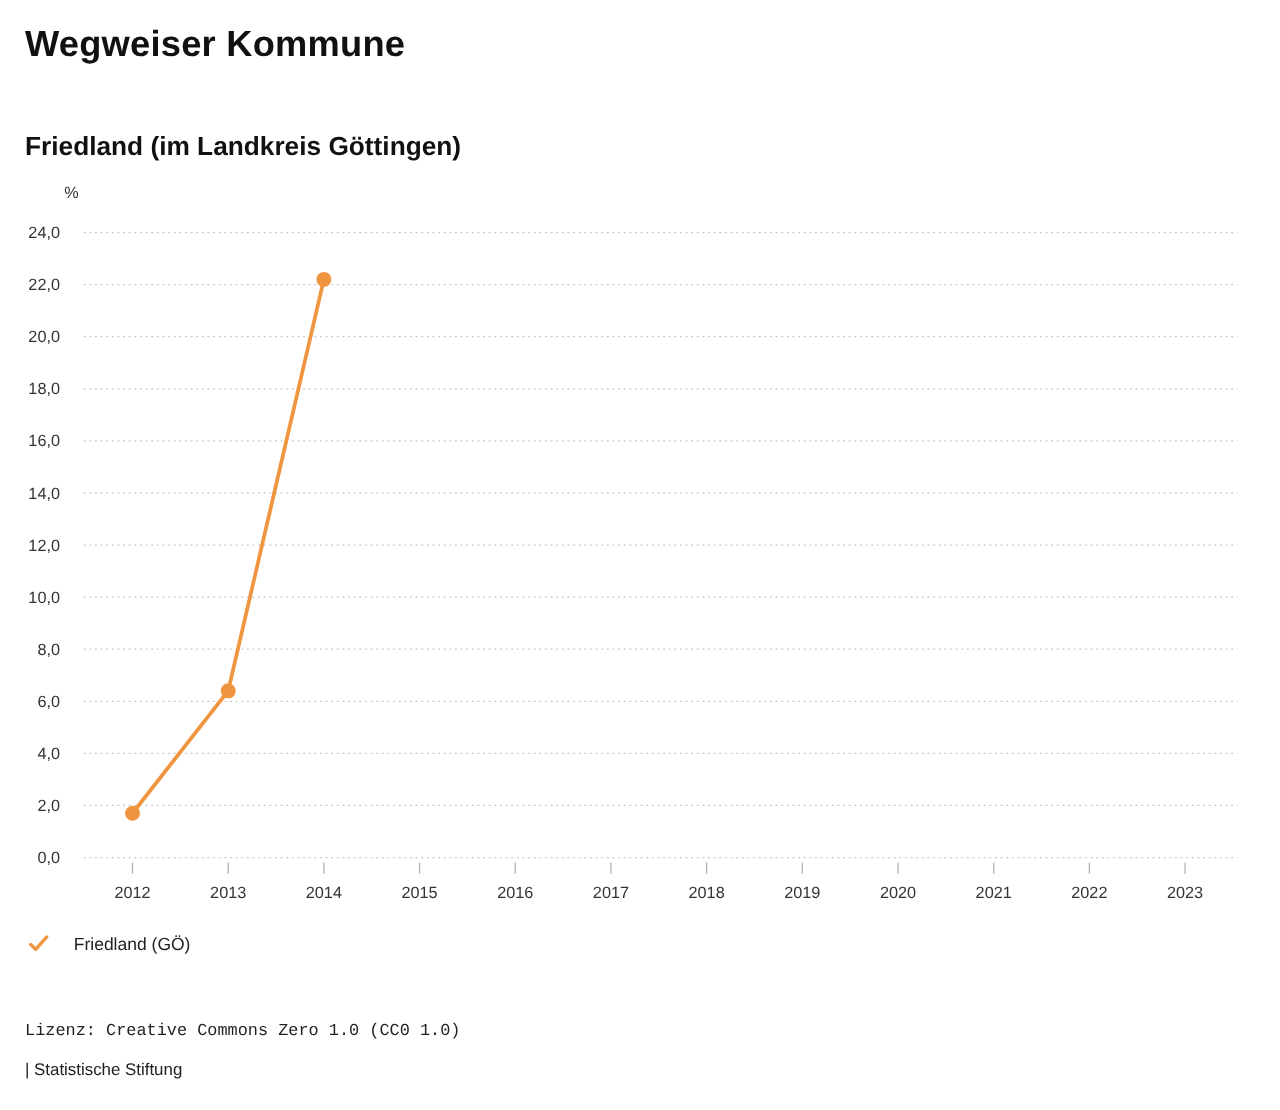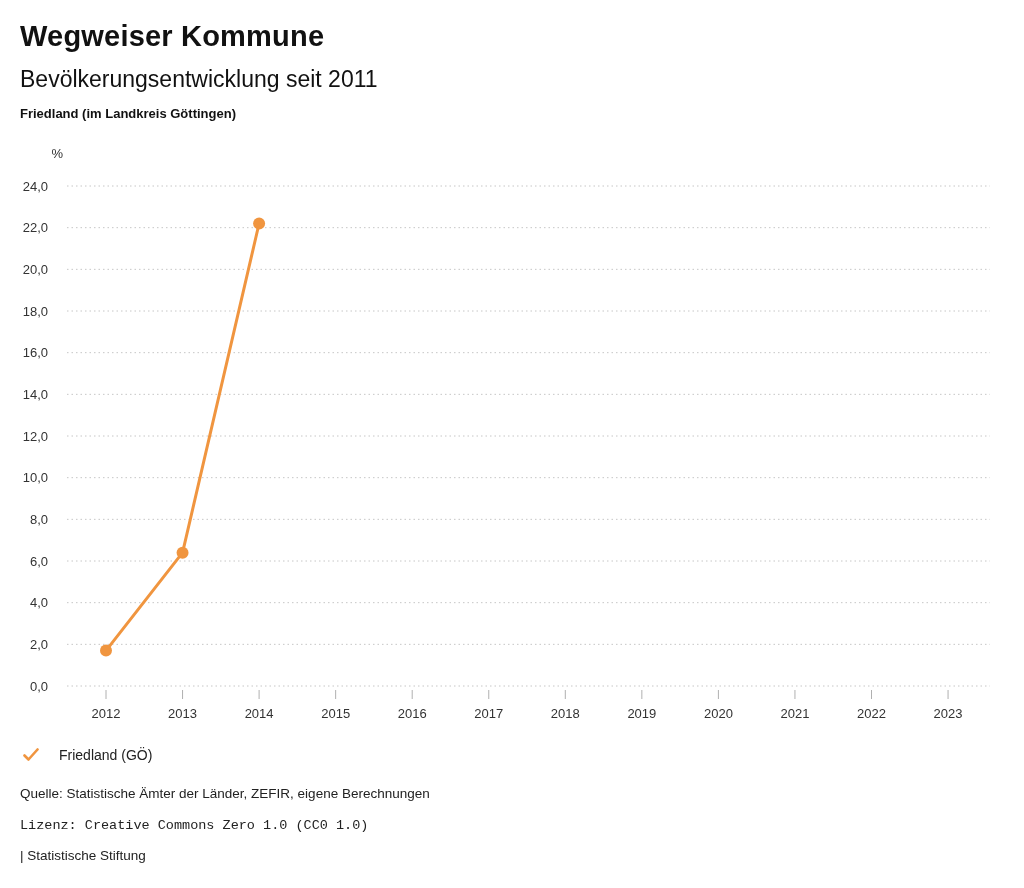--- a/index.html
+++ b/index.html
@@ -23,21 +23,21 @@
   .subtitle {
     position: absolute;
     left: 20px; top: 66px;
     font-size: 23px;
     font-weight: normal;
     color: #111111;
   }
   .region {
     position: absolute;
     left: 20px; top: 106px;
-    font-size: 13px;
+    font-size: 21px;
     font-weight: bold;
     color: #111111;
   }
   .chart-wrap {
     position: absolute;
     left: 0; top: 140px;
     width: 1024px; height: 600px;
   }
   .legend {
     position: absolute;
@@ -64,21 +64,20 @@
   svg text {
     font-family: "Liberation Sans", "DejaVu Sans", sans-serif;
   }
 </style>
 </head>
 <body>
 
 <div class="page">
 
   <div class="title">Wegweiser Kommune</div>
-  <div class="subtitle">Bevölkerungsentwicklung seit 2011</div>
   <div class="region">Friedland (im Landkreis Göttingen)</div>
 
   <div class="chart-wrap">
     <svg id="chart-svg" width="1024" height="600" viewBox="0 0 1024 600">
         <line x1="67" y1="546" x2="990" y2="546" stroke="#c6c6c6" stroke-width="1" stroke-dasharray="1.5 3"></line>
         <text x="48" y="550.5" text-anchor="end" font-size="13" fill="#333333">0,0</text>
         <line x1="67" y1="504.3333333333333" x2="990" y2="504.3333333333333" stroke="#c6c6c6" stroke-width="1" stroke-dasharray="1.5 3"></line>
         <text x="48" y="508.8333333333333" text-anchor="end" font-size="13" fill="#333333">2,0</text>
         <line x1="67" y1="462.6666666666667" x2="990" y2="462.6666666666667" stroke="#c6c6c6" stroke-width="1" stroke-dasharray="1.5 3"></line>
         <text x="48" y="467.1666666666667" text-anchor="end" font-size="13" fill="#333333">4,0</text>
@@ -134,17 +133,16 @@
       </svg>
   </div>
 
   <div class="legend">
     <svg width="16" height="14" viewBox="0 0 16 14">
       <path id="check-path" d="M1.5 7.5 L5.5 11.5 L14.5 1.5" fill="none" stroke-width="2.6" stroke-linecap="round" stroke-linejoin="round" stroke="#f0953f"></path>
     </svg>
     <span class="legend-label">Friedland (GÖ)</span>
   </div>
 
-  <div class="footer-line footer-source">Quelle: Statistische Ämter der Länder, ZEFIR, eigene Berechnungen</div>
   <div class="footer-line footer-license">Lizenz: Creative Commons Zero 1.0 (CC0 1.0)</div>
   <div class="footer-line footer-publisher">| Statistische Stiftung</div>
 
 </div>
 
 </body></html>

